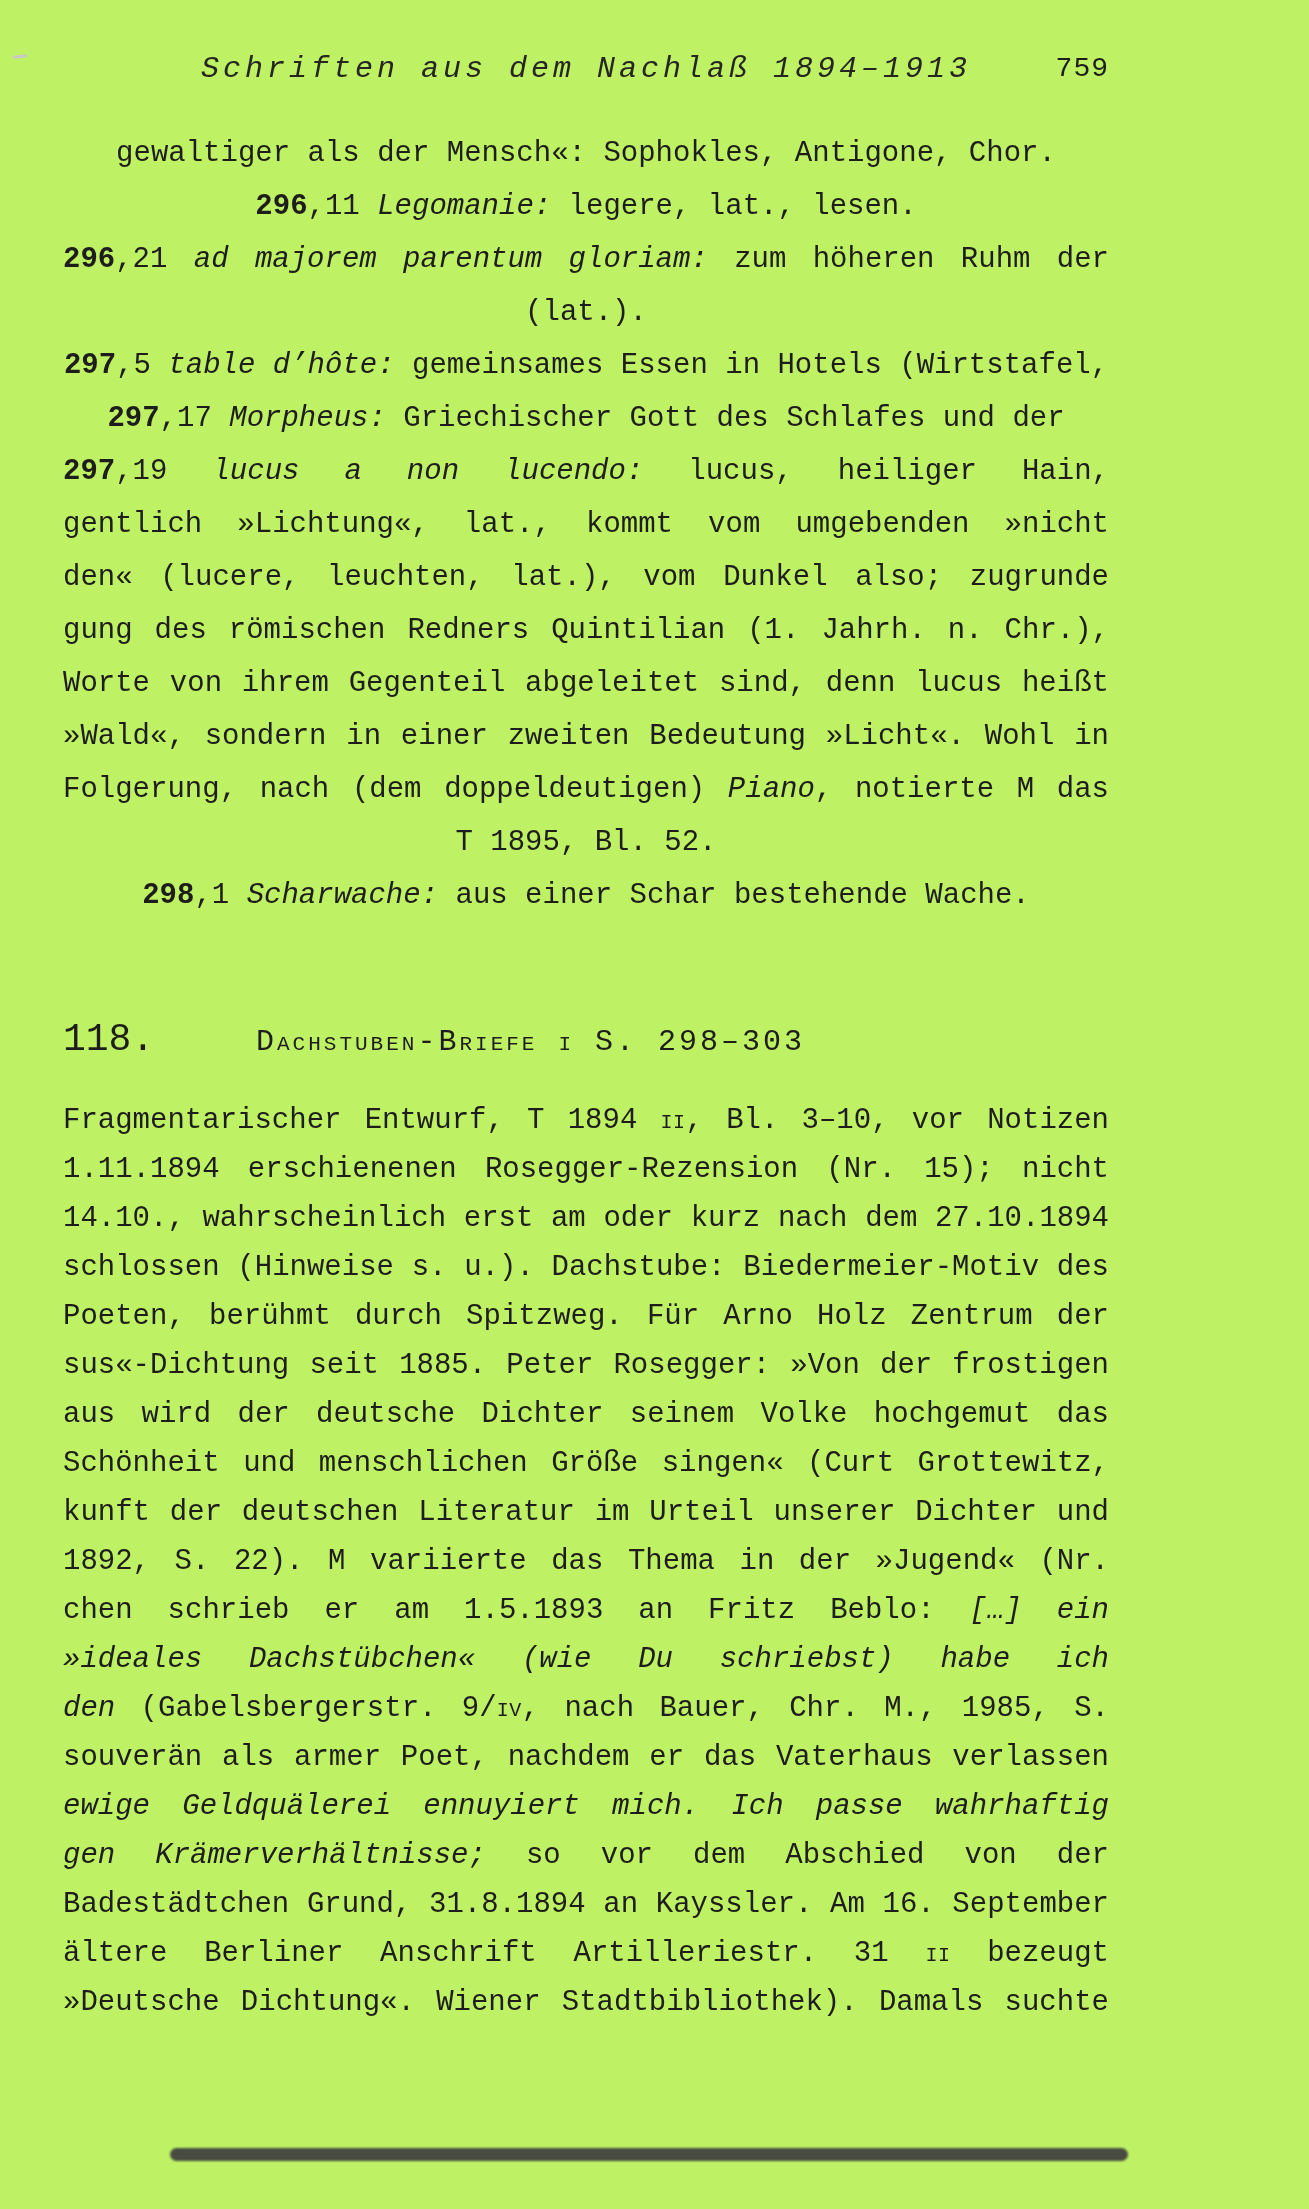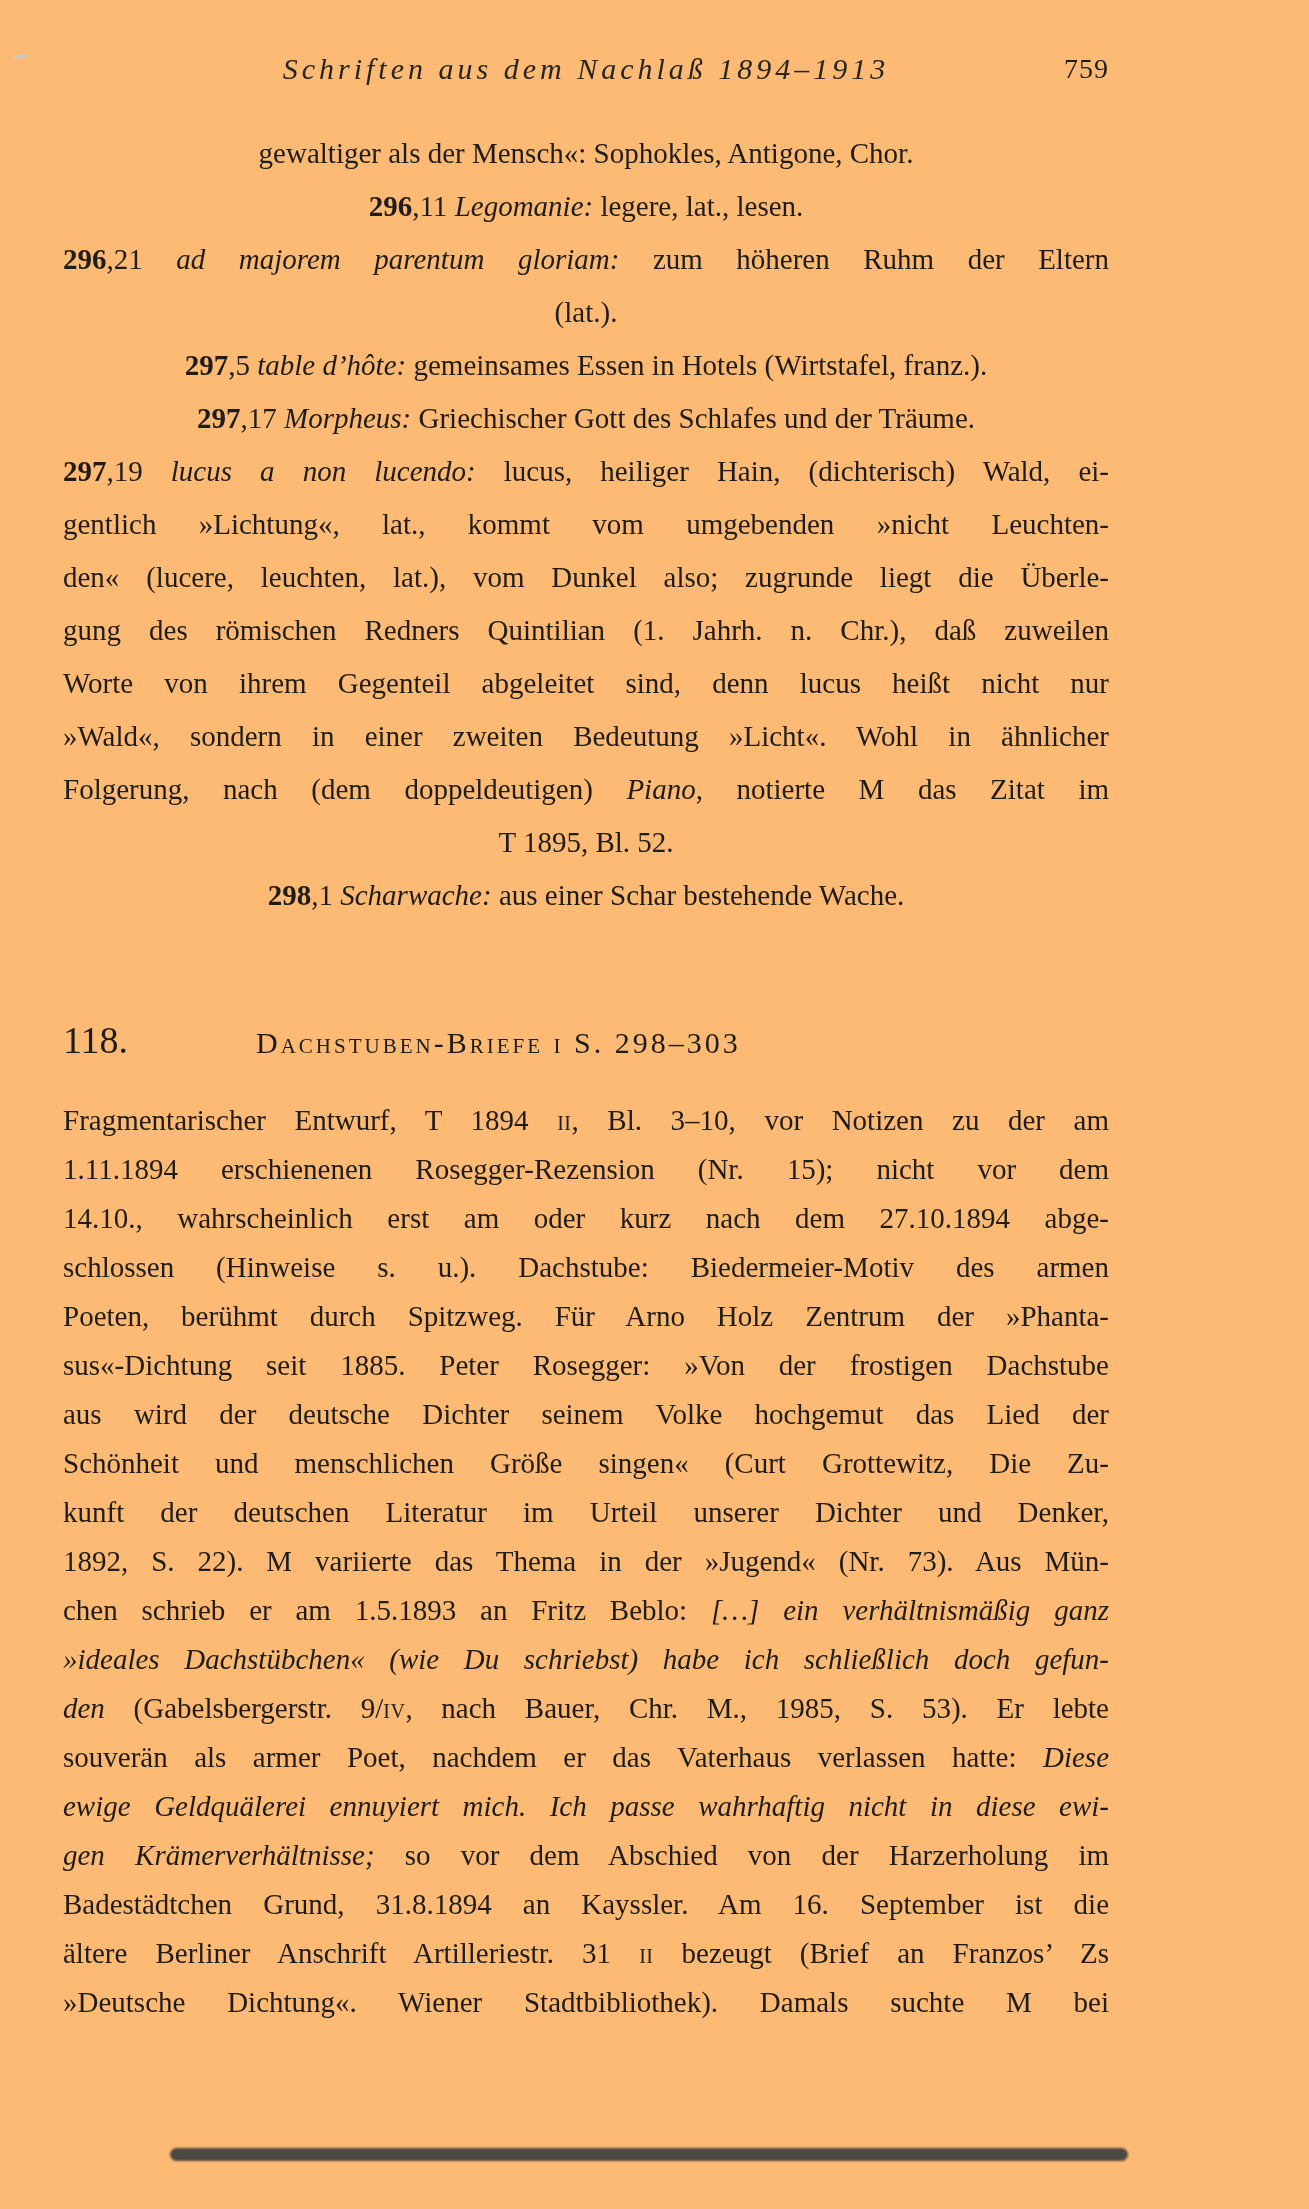--- a/index.html
+++ b/index.html
@@ -1,21 +1,21 @@
 <!DOCTYPE html>
 <html><head>
 <meta charset="utf-8">
 <style>
   html, body { margin: 0; padding: 0; background: #ffffff; }
   .sheet {
     position: relative;
     width: 1309px;
     height: 2209px;
-    background: #fdba74;
-    font-family: Liberation Serif, serif;
+    background: #bef264;
+    font-family: Liberation Mono, monospace;
     color: #1e1d1b;
     overflow: hidden;
   }
 
   
   .header {
     position: absolute;
     top: 52px;
     left: 63px;
     width: 1046px;

